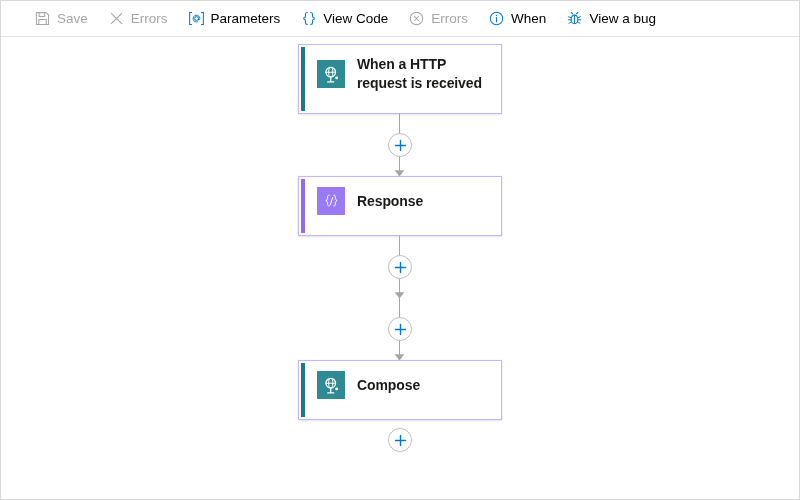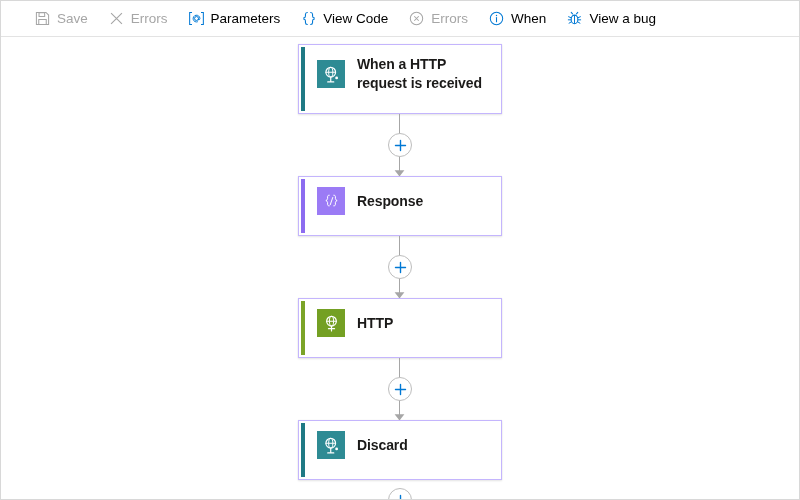--- a/index.html
+++ b/index.html
@@ -291,30 +291,20 @@
         <svg class="conn-arrow" viewBox="0 0 13 9">
           <path d="M6.5 8.6 1.6 2.2h9.8z" fill="#a6a6a6"></path>
         </svg>
         <span class="plus-btn">
           <svg width="13" height="13" viewBox="0 0 14 14">
             <path d="M7 1.6v10.8M1.6 7h10.8" stroke="#0078d4" stroke-width="1.5" stroke-linecap="round"></path>
           </svg>
         </span>
       </div>
 
-      <div class="node short" style="--accent:#7ba428; --tile:#74a023;">
-        <span class="node-icon">
-          <svg width="19" height="19" viewBox="0 0 20 20">
-            <circle cx="10" cy="7.6" r="5.1" fill="none" stroke="#ffffff" stroke-width="1.25"></circle>
-            <ellipse cx="10" cy="7.6" rx="2.2" ry="5.1" fill="none" stroke="#ffffff" stroke-width="1.05"></ellipse>
-            <path d="M5 7.6h10M10 12.7v5.1M6.8 15.4h6.4" stroke="#ffffff" stroke-width="1.25" stroke-linecap="round" fill="none"></path>
-          </svg>
-        </span>
-        <span class="node-title">HTTP</span>
-      </div>
 
       <div class="connector">
         <span class="conn-line"></span>
         <svg class="conn-arrow" viewBox="0 0 13 9">
           <path d="M6.5 8.6 1.6 2.2h9.8z" fill="#a6a6a6"></path>
         </svg>
         <span class="plus-btn">
           <svg width="13" height="13" viewBox="0 0 14 14">
             <path d="M7 1.6v10.8M1.6 7h10.8" stroke="#0078d4" stroke-width="1.5" stroke-linecap="round"></path>
           </svg>
@@ -323,21 +313,21 @@
 
       <div class="node short" style="--accent:#1f7a85; --tile:#2e8b94;">
         <span class="node-icon">
           <svg width="19" height="19" viewBox="0 0 20 20">
             <circle cx="9.2" cy="7.6" r="5.1" fill="none" stroke="#ffffff" stroke-width="1.25"></circle>
             <ellipse cx="9.2" cy="7.6" rx="2.2" ry="5.1" fill="none" stroke="#ffffff" stroke-width="1.05"></ellipse>
             <path d="M4.2 7.6h10M9.2 12.7v5.1M6 17.8h6.4" stroke="#ffffff" stroke-width="1.25" stroke-linecap="round" fill="none"></path>
             <circle cx="15.4" cy="13.6" r="1.5" fill="#ffffff"></circle>
           </svg>
         </span>
-        <span class="node-title">Discard</span>
+        <span class="node-title">Compose</span>
       </div>
 
       <div class="tail">
         <span class="plus-btn">
           <svg width="13" height="13" viewBox="0 0 14 14">
             <path d="M7 1.6v10.8M1.6 7h10.8" stroke="#0078d4" stroke-width="1.5" stroke-linecap="round"></path>
           </svg>
         </span>
       </div>
 

